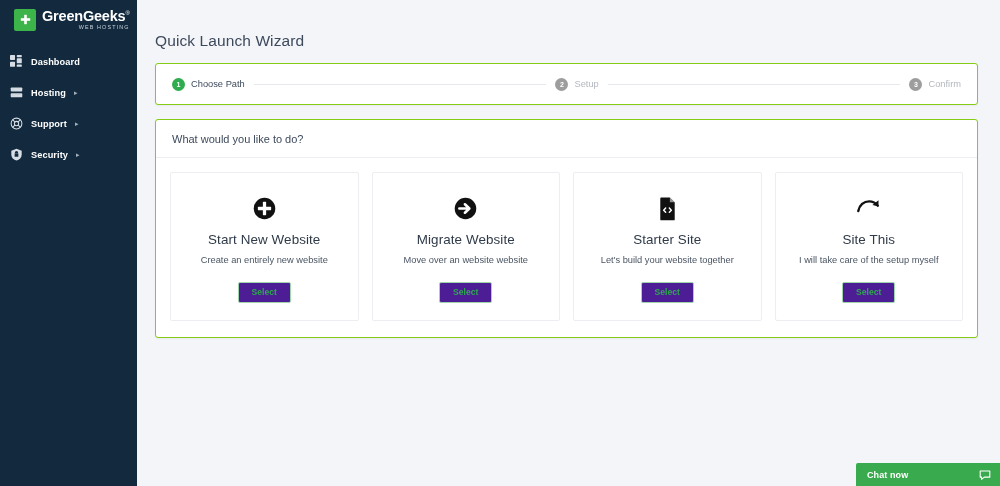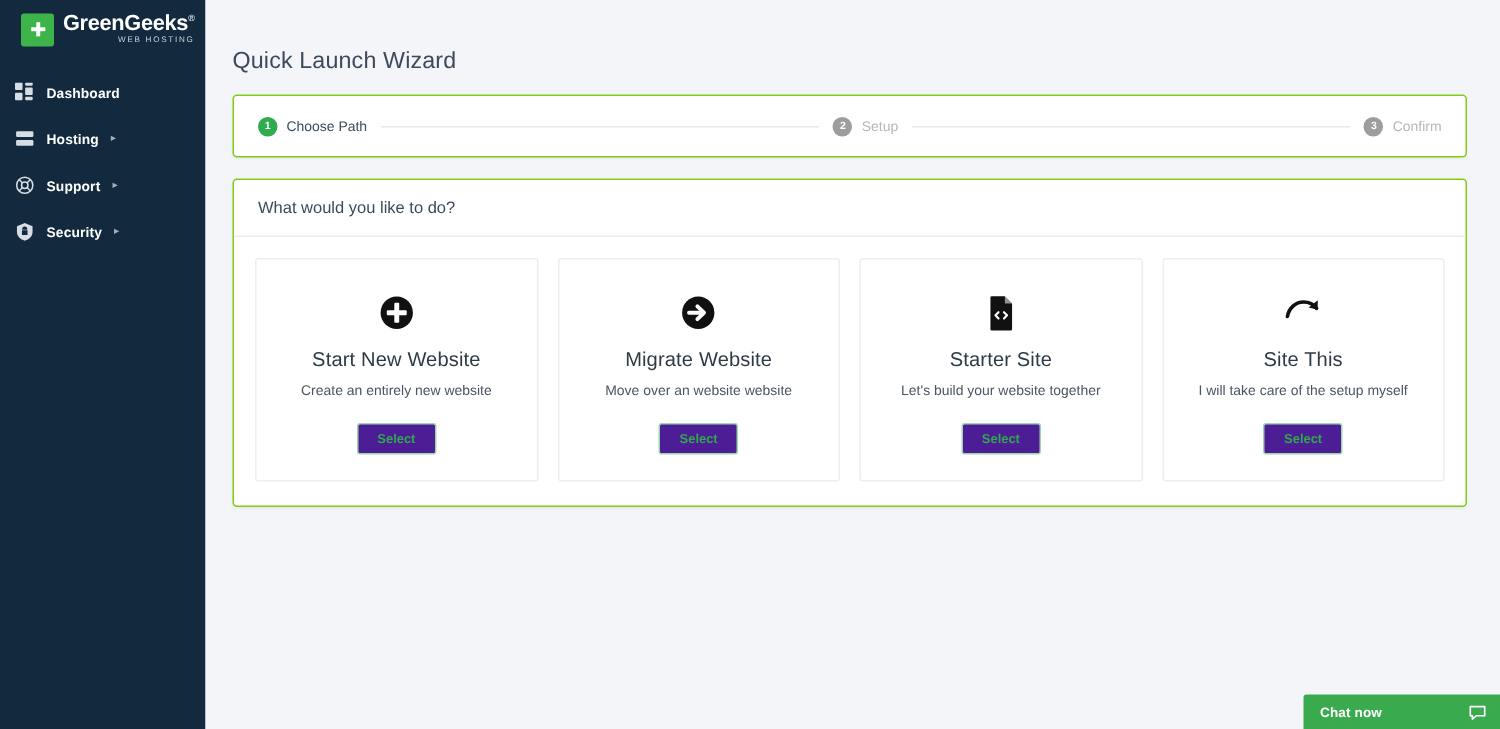--- a/index.html
+++ b/index.html
@@ -265,21 +265,21 @@
     cursor: pointer;
     font-family: "Liberation Sans", sans-serif;
     line-height: 1;
   }
 
   
   .chat-widget {
     position: absolute;
     right: 0;
     bottom: 0;
-    width: 131px;
+    width: 144px;
     height: 23px;
     background: #3aaa4e;
     display: flex;
     align-items: center;
     justify-content: space-between;
     padding: 0 9px 0 11px;
     cursor: pointer;
     border-radius: 2px 0 0 0;
   }
 

